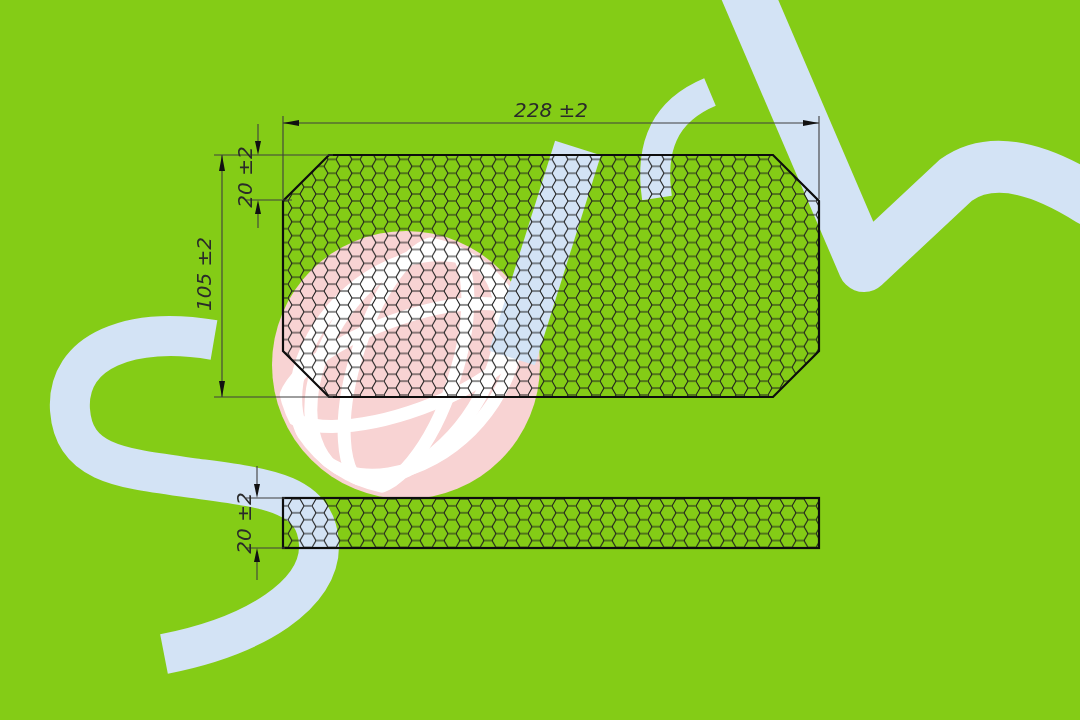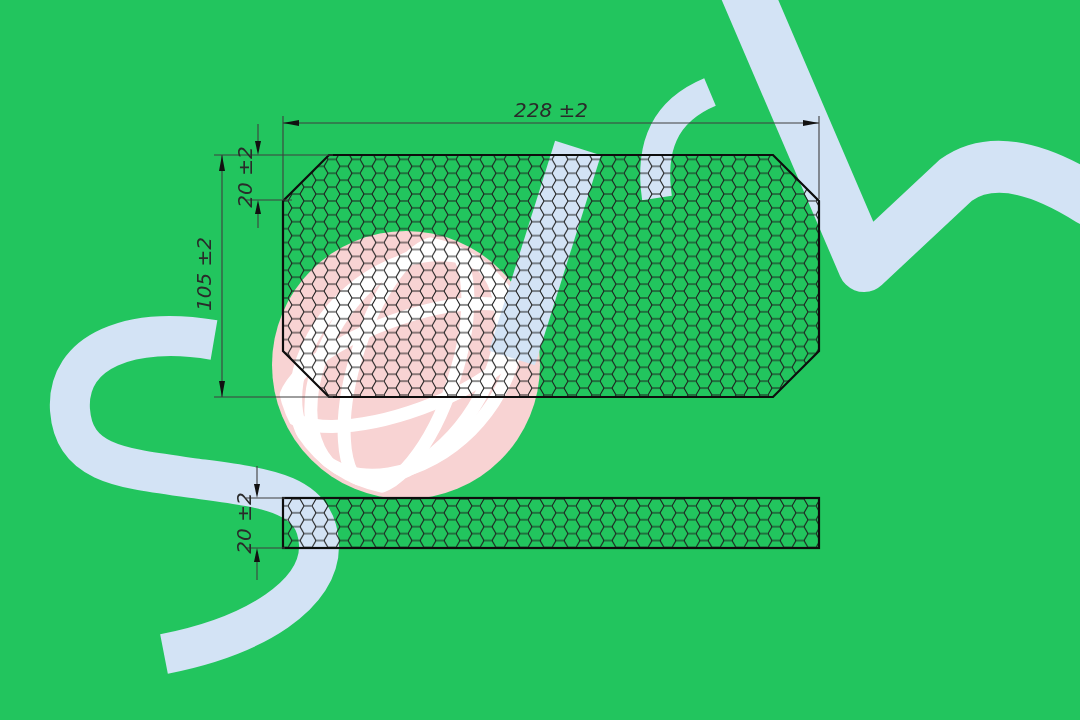--- a/index.html
+++ b/index.html
@@ -1,16 +1,16 @@
 <!DOCTYPE html>
 <html><head>
 <meta charset="utf-8">
 <style>
   html,body{margin:0;padding:0;background:#ffffff;}
-  .canvas{position:relative;width:1080px;height:720px;background:#22c55e;overflow:hidden;
+  .canvas{position:relative;width:1080px;height:720px;background:#84cc16;overflow:hidden;
           font-family:"DejaVu Sans",sans-serif;}
   svg{display:block;}
   .dim-text{font-family:"DejaVu Sans","Liberation Sans",sans-serif;
             font-style:italic;font-size:20px;fill:#2a2a2a;}
 </style>
 </head>
 <body>
 
 <div class="canvas">
 <svg width="1080" height="720" viewBox="0 0 1080 720">

